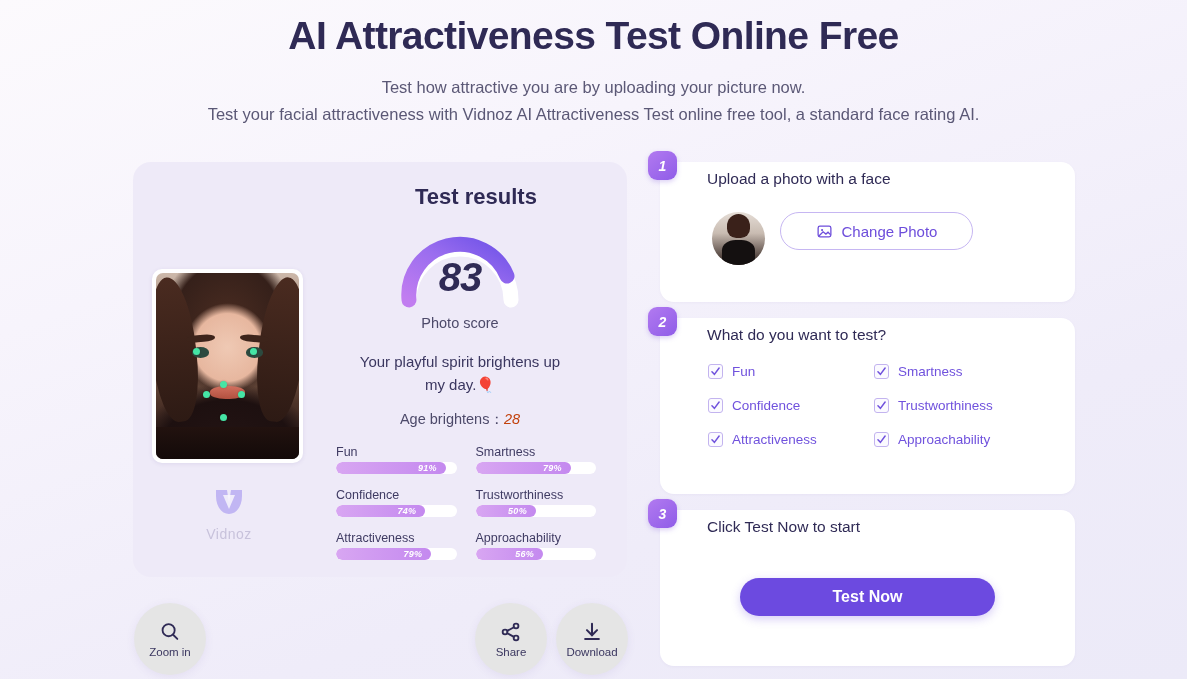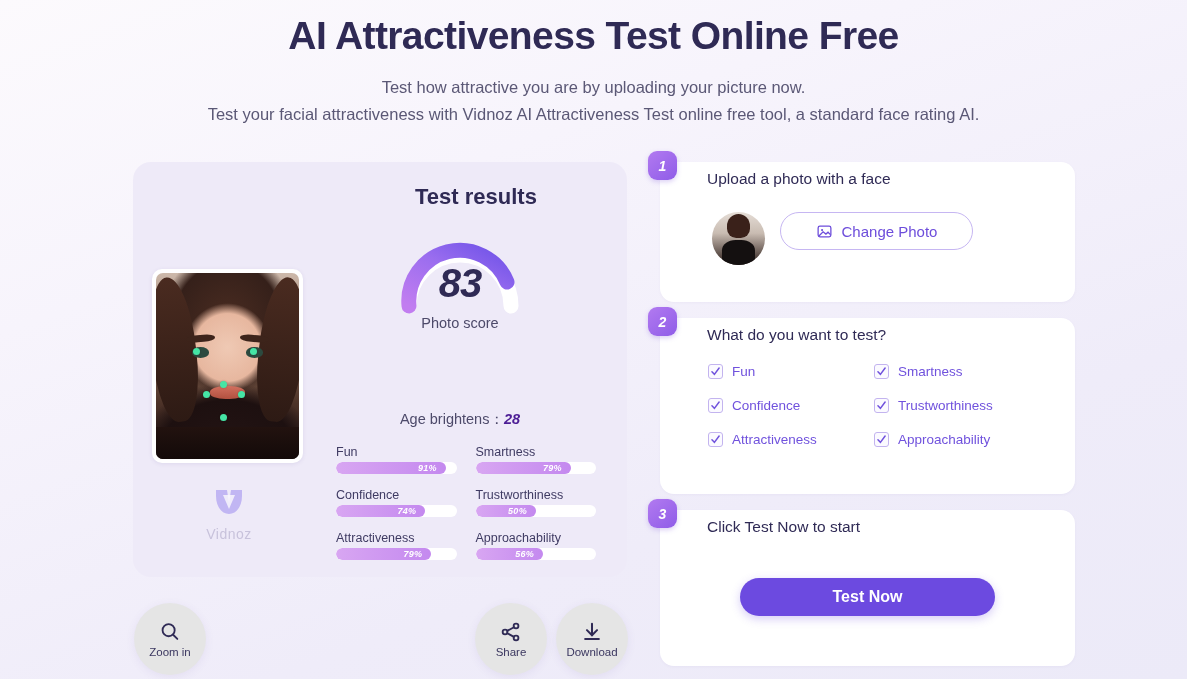--- a/index.html
+++ b/index.html
@@ -114,40 +114,40 @@
     position: absolute; left: 36px; top: 325px;
     width: 120px; text-align: center;
     opacity: .55;
   }
   .wm-logo { display: block; margin: 0 auto; }
   .wm-text {
     font-size: 14px; color: #a9a2c4; letter-spacing: .5px; margin-top: 9px;
   }
 
   
-  .gauge { position: absolute; left: 262px; top: 68px; width: 130px; height: 84px; }
+  .gauge { position: absolute; left: 262px; top: 62px; width: 130px; height: 84px; }
   .gauge-score {
     position: absolute; left: 0; top: 31px; width: 130px;
     text-align: center;
     font-size: 40px; font-weight: bold; font-style: italic;
     color: #2f2a55; letter-spacing: -1px;
   }
   .face-score-label {
     position: absolute; left: 252px; top: 153px; width: 150px;
     text-align: center; font-size: 14.5px; color: #4d4a6a;
   }
   .tagline {
     position: absolute; left: 222px; top: 188px; width: 210px;
     text-align: center; font-size: 15px; line-height: 23px; color: #3b3760;
   }
   .age-row {
     position: absolute; left: 222px; top: 248px; width: 210px;
     text-align: center; font-size: 14.5px; color: #4d4a6a;
   }
-  .age-value { color: #4c1d95; font-weight: bold; font-style: italic; }
+  .age-value { color: #c2410c; font-weight: normal; font-style: italic; }
 
   
   .attrs {
     position: absolute; left: 203px; top: 283px;
     width: 260px;
     display: grid;
     grid-template-columns: 1fr 1fr;
     column-gap: 19px;
     row-gap: 6px;
   }
@@ -327,20 +327,21 @@
             <stop offset="55%" stop-color="#9a6def"></stop>
             <stop offset="100%" stop-color="#6f52e8"></stop>
           </linearGradient>
         </defs>
         <path d="M14 76 A51 51 0 1 1 116 76" fill="none" stroke="#ffffff" stroke-width="15" stroke-linecap="round"></path>
         <path d="M14 76 A51 51 0 0 1 112 52" fill="none" stroke="url(#gaugeGrad)" stroke-width="15" stroke-linecap="round"></path>
       </svg>
       <div class="gauge-score">83</div>
     </div>
     <div class="face-score-label">Photo score</div>
+    <div class="tagline">Your playful spirit brightens up my day.🎈</div>
     <div class="age-row">
       <span>Age brightens：</span><span class="age-value">28</span>
     </div>
 
     <div class="attrs">
       <div>
         <div class="attr-label">Fun</div>
         <div class="bar-track">
           <div class="bar-fill" style="width:91%"></div>
           <div class="bar-pct" style="left:68%">91%</div>

